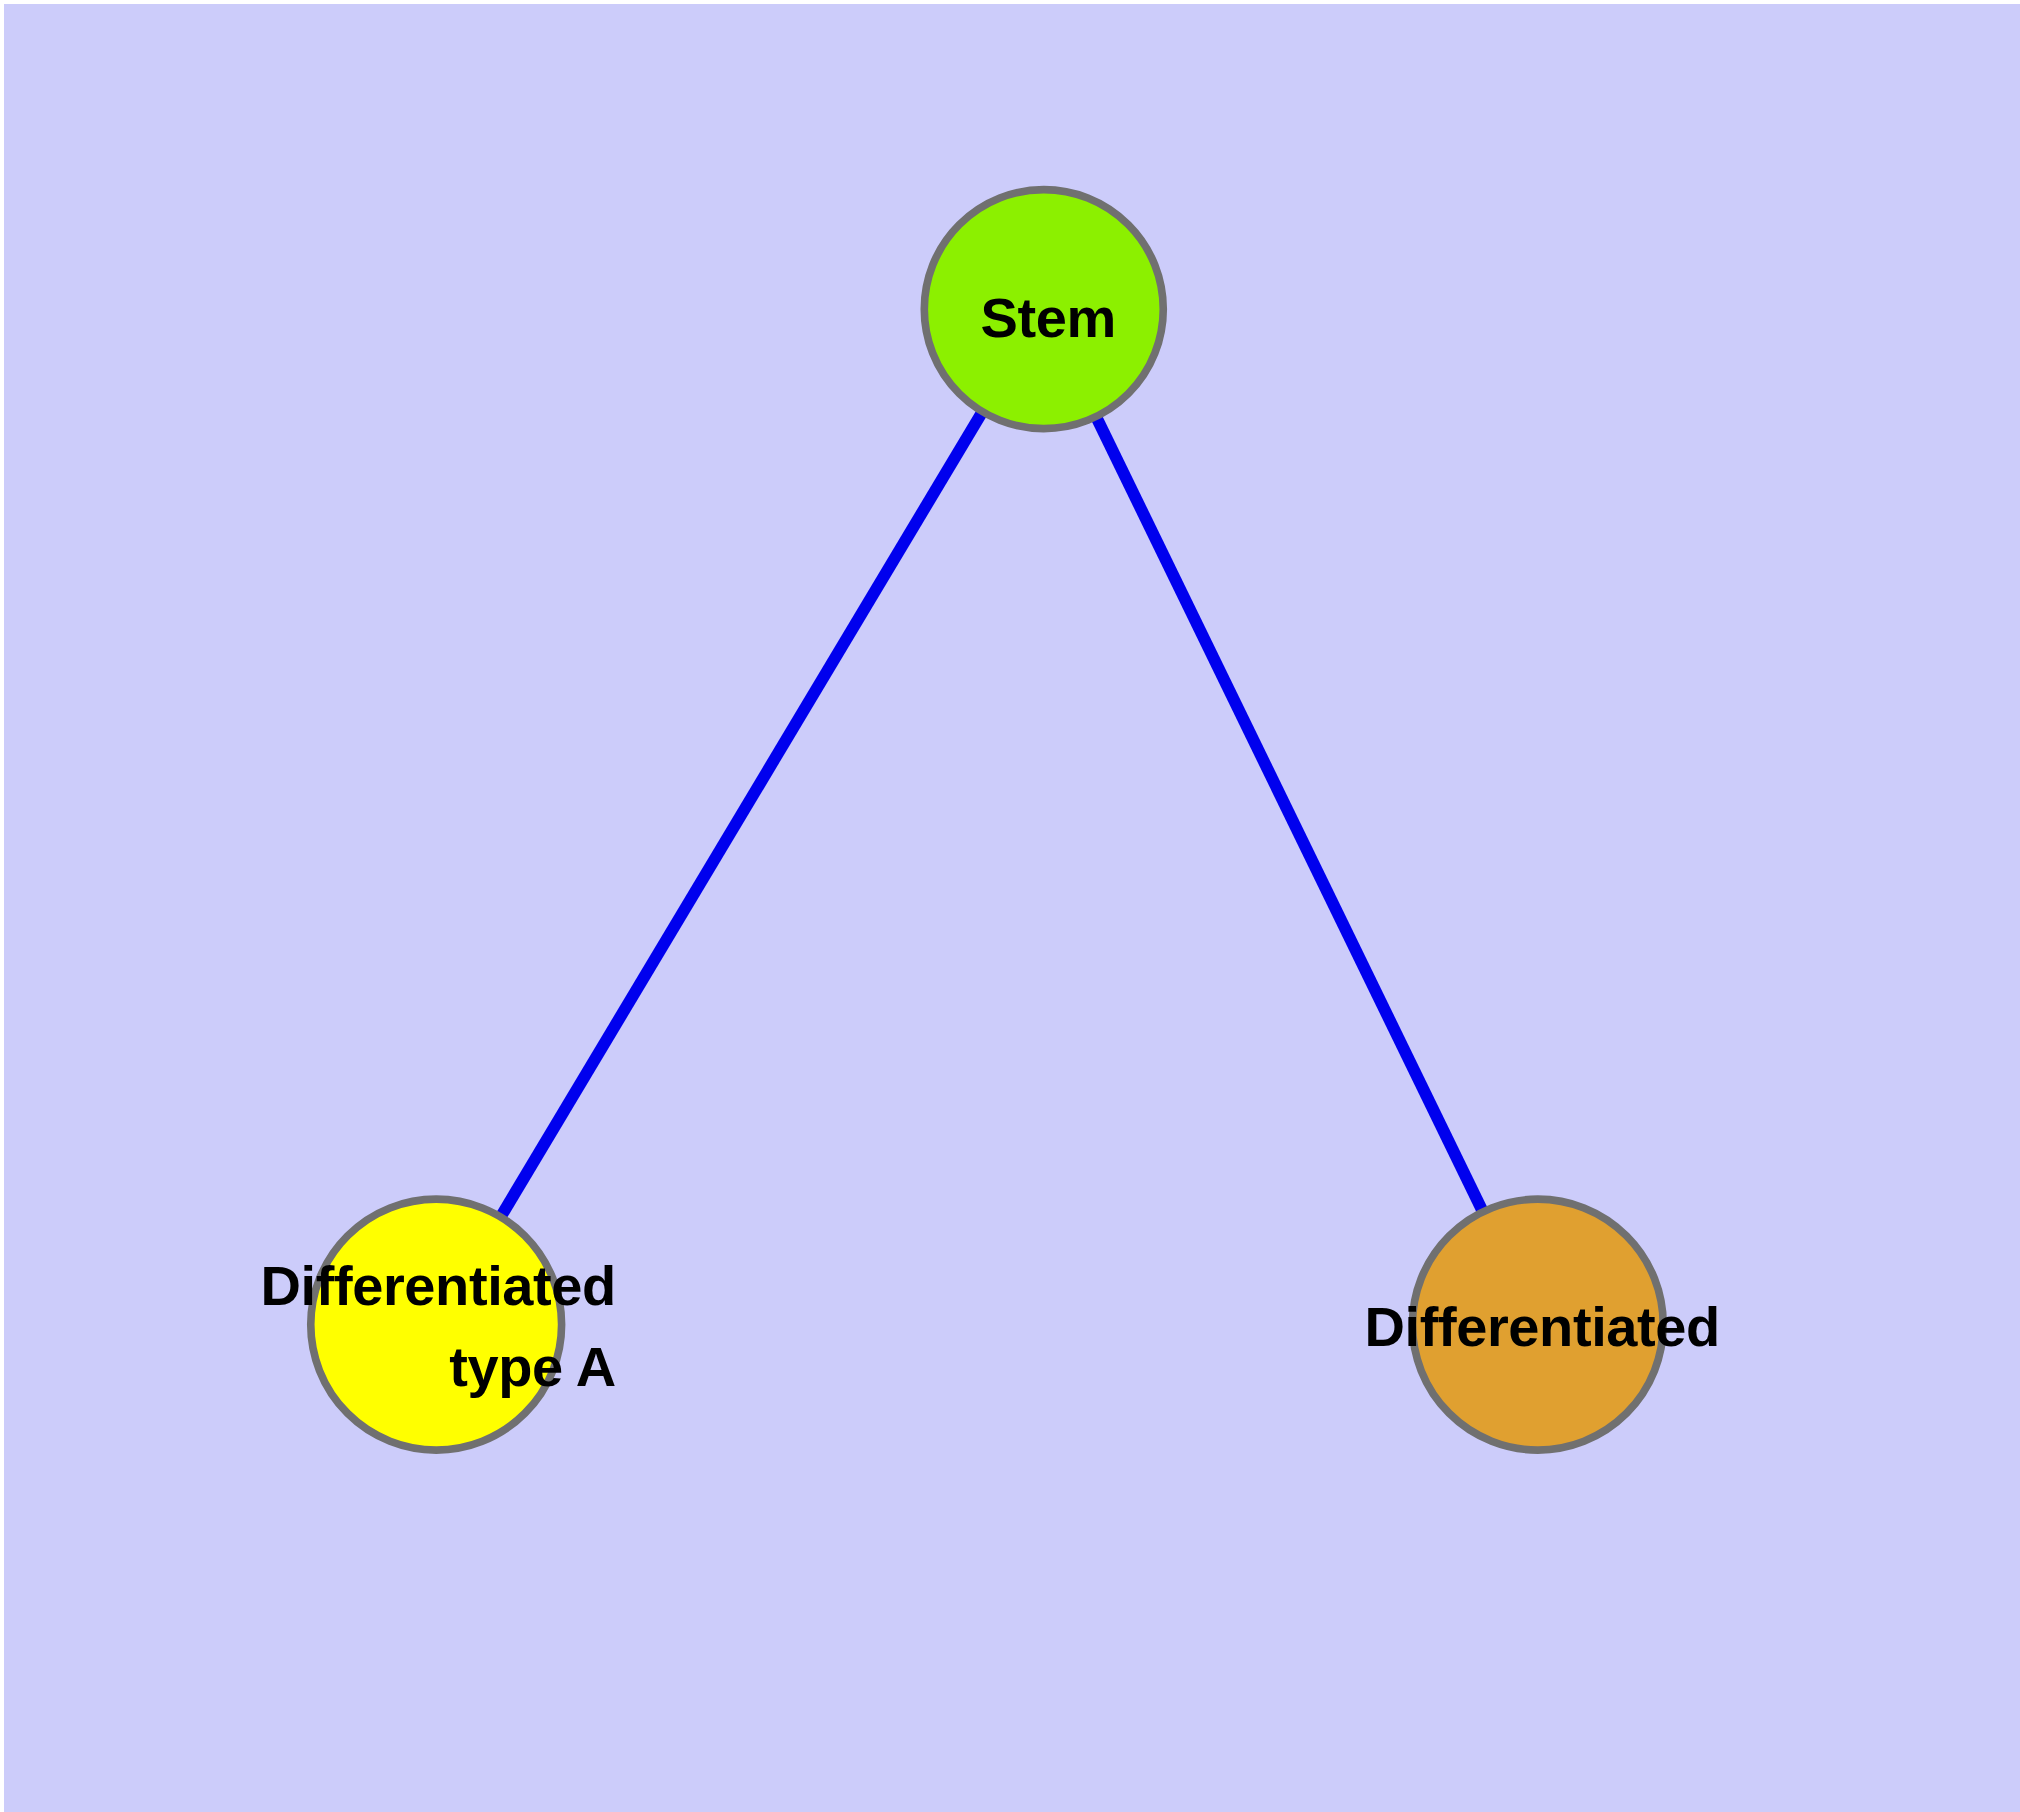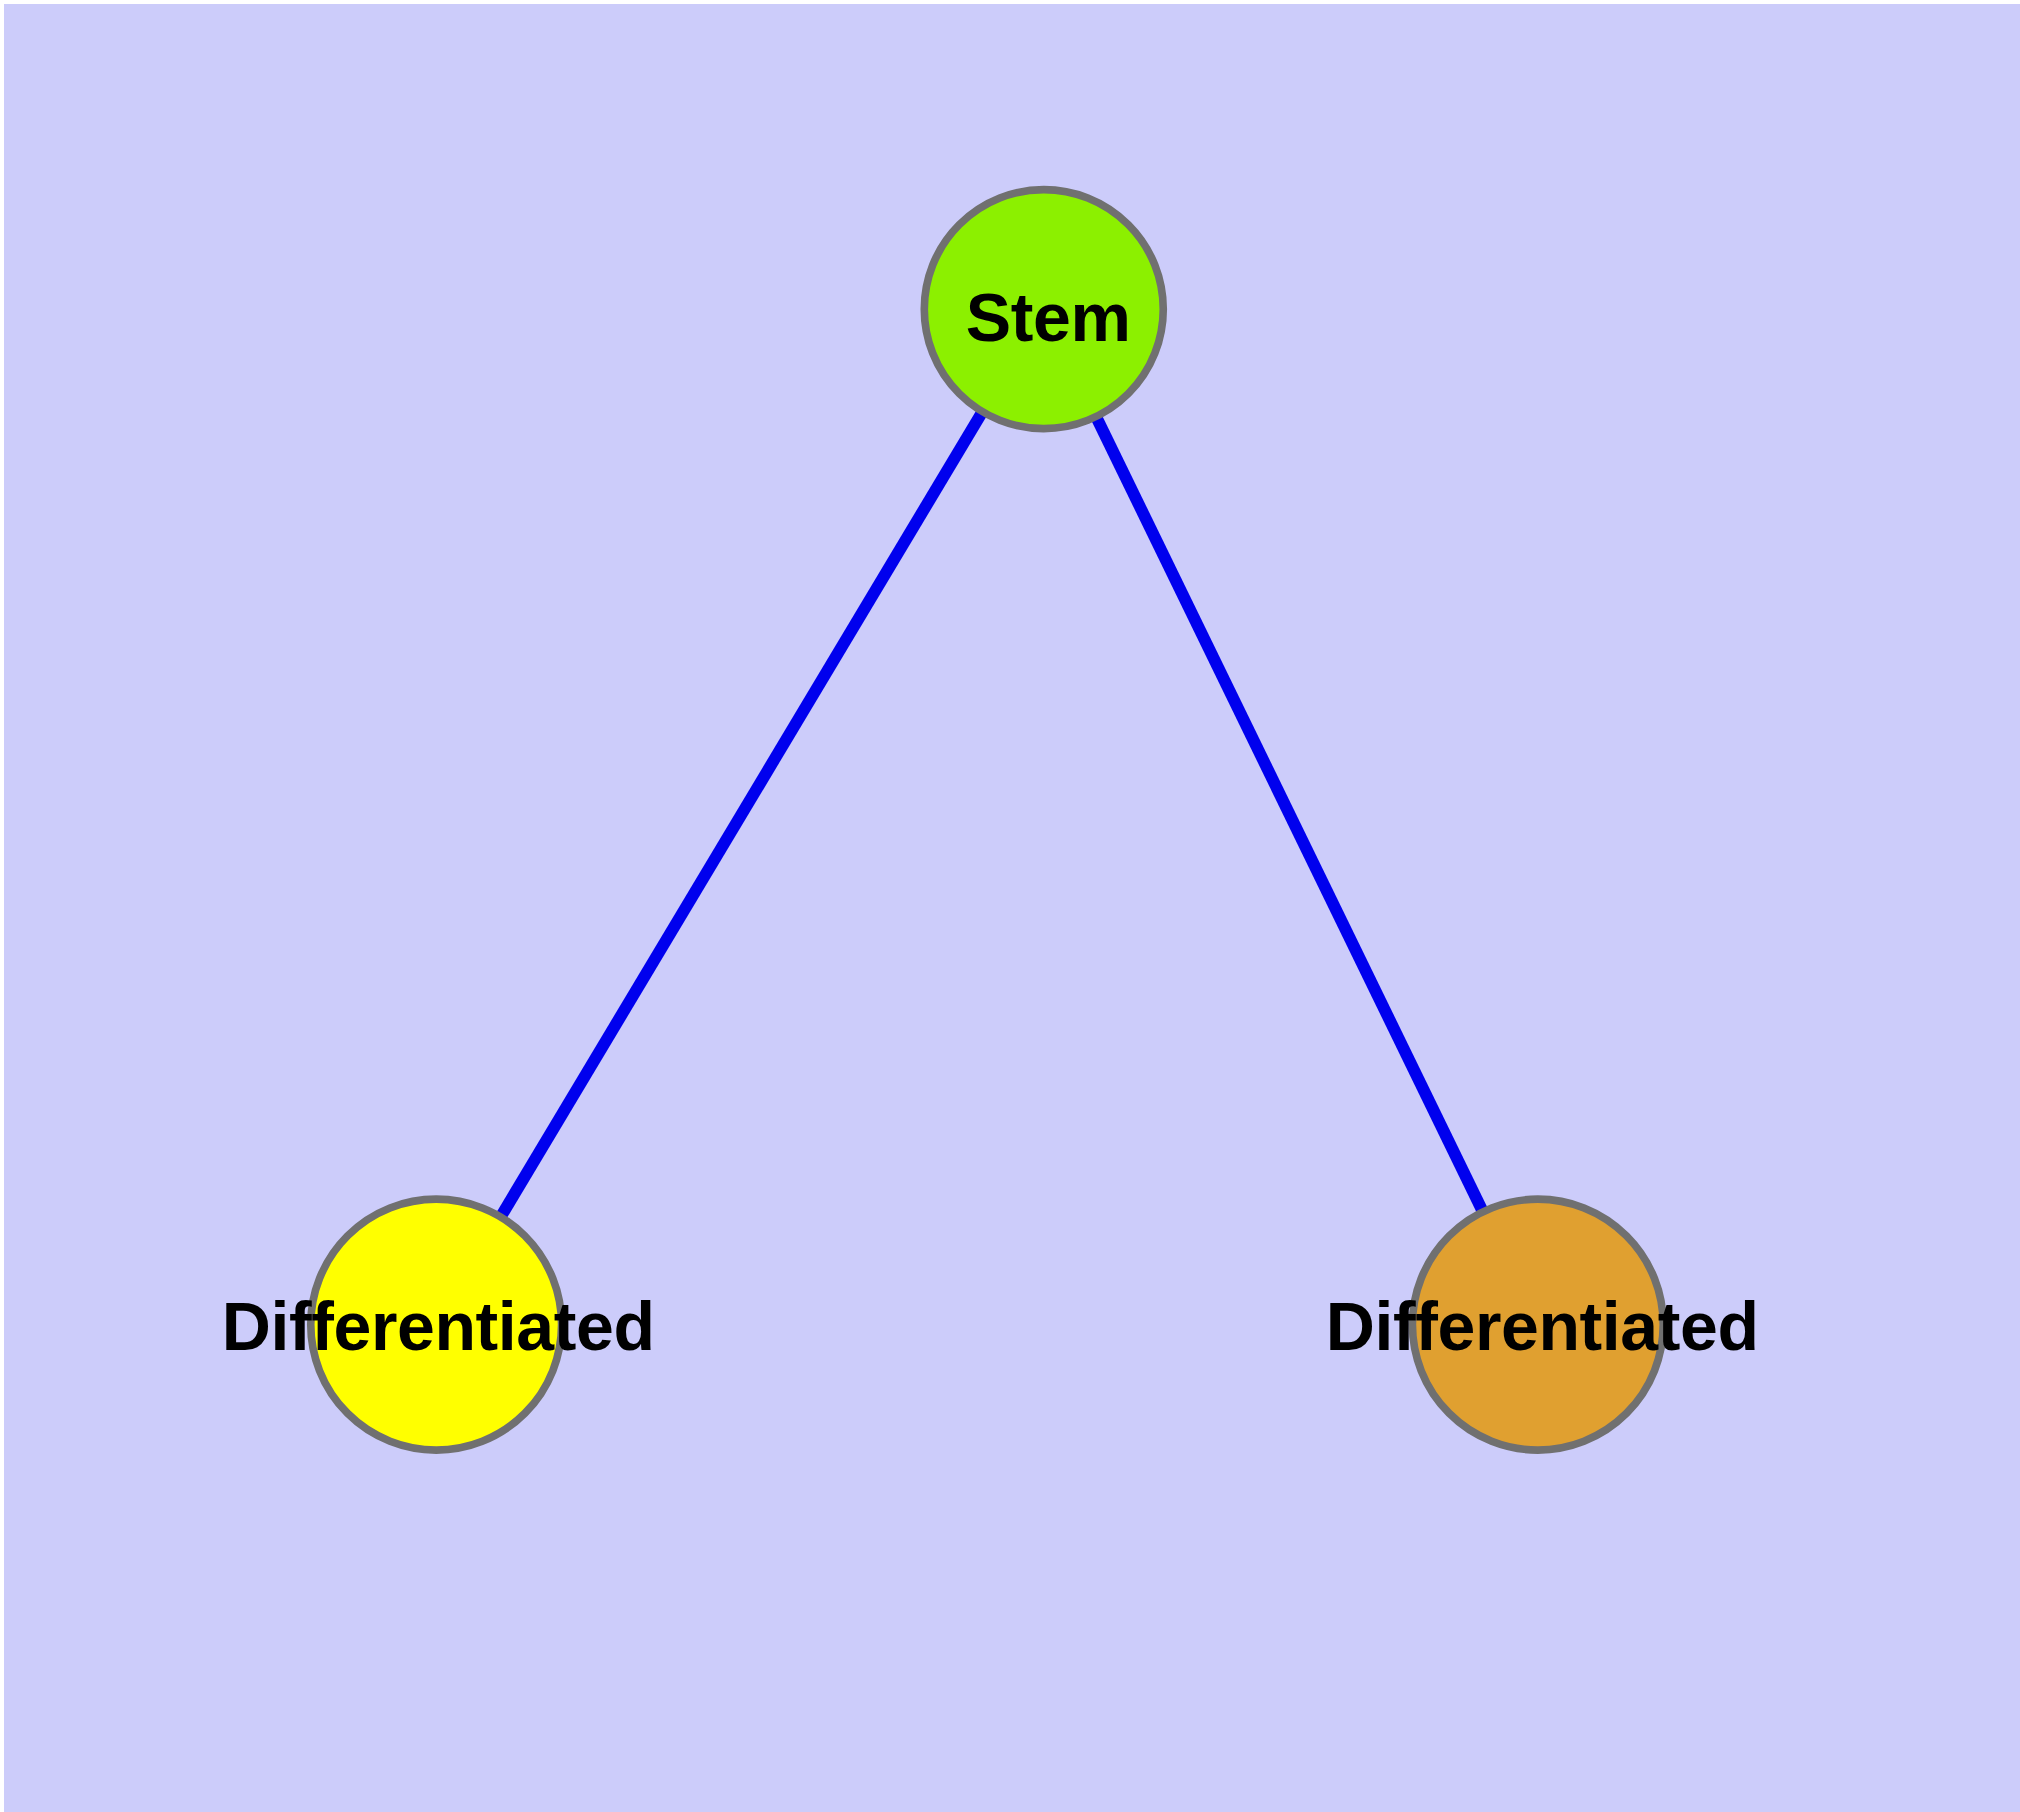--- a/index.html
+++ b/index.html
@@ -36,21 +36,21 @@
     width: 100%;
     height: 100%;
     display: block;
   }
   .node-label {
     position: absolute;
     text-align: right;
     color: #000000;
     font-family: "Liberation Sans", sans-serif;
     font-weight: bold;
-    font-size: 68px;
+    font-size: 56px;
     line-height: 81px;
     white-space: nowrap;
     pointer-events: none;
     transform: translate(-50%, -50%);
     letter-spacing: -0.4px;
   }
   .label-stem {
     left: 1044px;
     top: 313px;
   }
@@ -82,20 +82,21 @@
         <circle cx="1810" cy="1558" r="148" fill="#e0a030" stroke="#707070" stroke-width="9"></circle>
       </g>
     </svg>
 
     <div class="node-label label-stem">
       <span>Stem</span>
     </div>
 
     <div class="node-label label-a">
       <span>Differentiated</span><br>
+      <span>type A</span>
     </div>
 
     <div class="node-label label-b">
       <span>Differentiated</span><br>
     </div>
 
   </div>
 </div>
 
 

